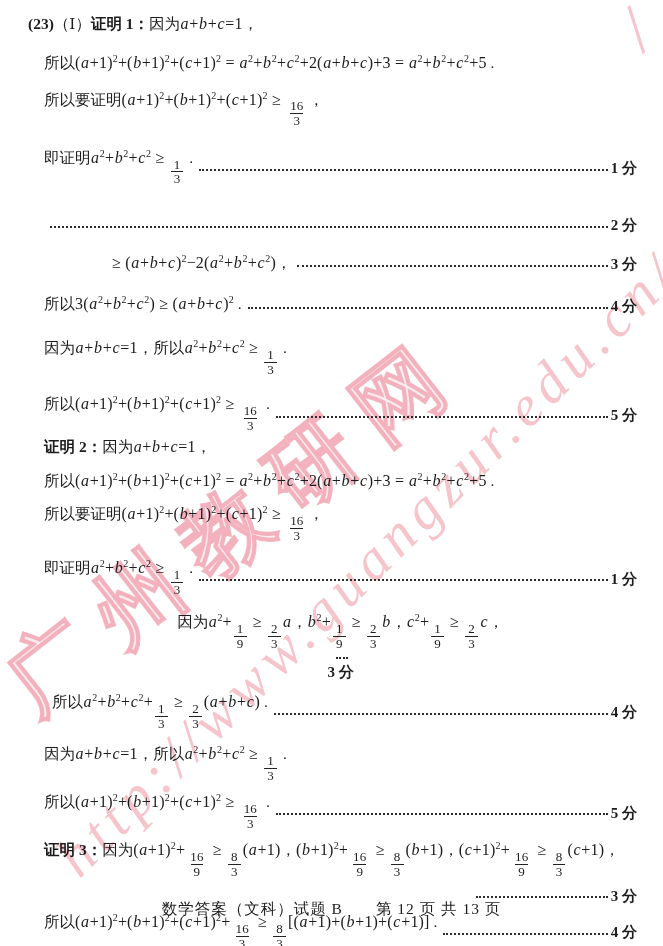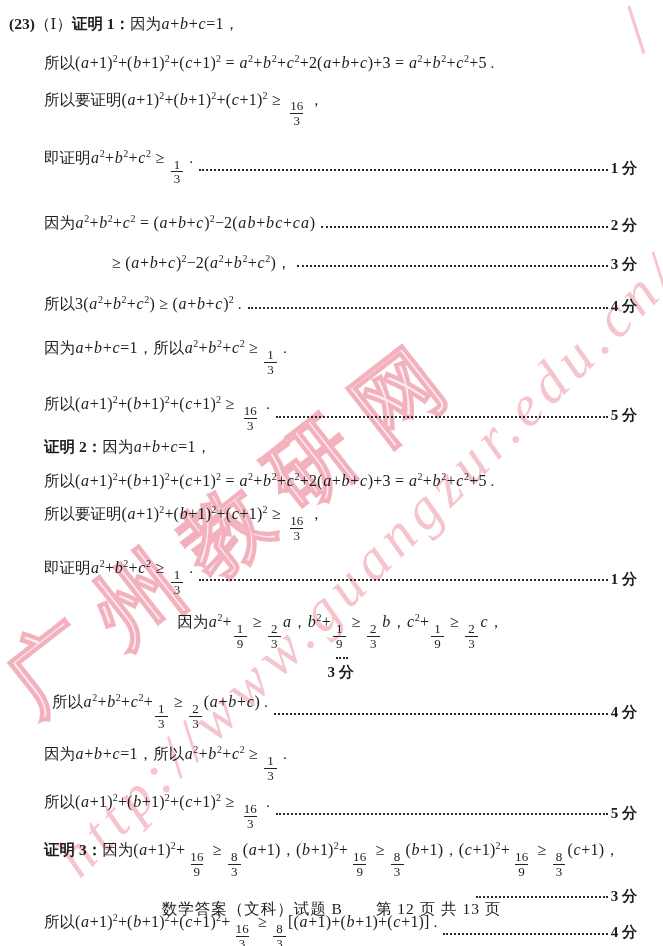--- a/index.html
+++ b/index.html
@@ -109,42 +109,41 @@
 <body>
 
 <div class="watermark">
   <span class="wm-name">广州教研网</span>
   <span class="wm-url">http://www.guangzur.edu.cn/</span>
   <span class="wm-corner">/</span>
 </div>
 
 <div class="page">
   <div>
-      <div class="line" style="margin-top: 4px; padding-left: 9px;">
+      <div class="line" style="margin-top: 4px; padding-left: 28px;">
         <span class="content"><span class="cnb">(23)</span><span class="cn">（Ⅰ）</span><span class="cnb">证明 1：</span><span class="cn">因为</span><span class="math"><i>a</i>+<i>b</i>+<i>c</i>=1</span><span class="cn">，</span></span>
       </div>
       <div class="line" style="margin-top: 18px; padding-left: 44px;">
         <span class="content"><span class="cn">所以</span><span class="math">(<i>a</i>+1)<sup>2</sup>+(<i>b</i>+1)<sup>2</sup>+(<i>c</i>+1)<sup>2</sup> = <i>a</i><sup>2</sup>+<i>b</i><sup>2</sup>+<i>c</i><sup>2</sup>+2(<i>a</i>+<i>b</i>+<i>c</i>)+3 = <i>a</i><sup>2</sup>+<i>b</i><sup>2</sup>+<i>c</i><sup>2</sup>+5</span><span class="cn"> .</span></span>
       </div>
       <div class="line" style="margin-top: 16px; padding-left: 44px;">
         <span class="content"><span class="cn">所以要证明</span><span class="math">(<i>a</i>+1)<sup>2</sup>+(<i>b</i>+1)<sup>2</sup>+(<i>c</i>+1)<sup>2</sup> ≥ <span class="frac">
               <span class="num">16</span>
               <span class="den">3</span>
             </span></span><span class="cn">，</span></span>
       </div>
       <div class="line" style="margin-top: 20px; padding-left: 44px;">
         <span class="content"><span class="cn">即证明</span><span class="math"><i>a</i><sup>2</sup>+<i>b</i><sup>2</sup>+<i>c</i><sup>2</sup> ≥ <span class="frac">
               <span class="num">1</span>
               <span class="den">3</span>
             </span></span><span class="cn"> .</span></span>
         <span class="leader"></span>
         <span class="score">1 分</span>
       </div>
       <div class="line" style="margin-top: 26px; padding-left: 44px;">
-        <span class="content"><span class="cn">因为</span><span class="math"><i>a</i><sup>2</sup>+<i>b</i><sup>2</sup>+<i>c</i><sup>2</sup> = (<i>a</i>+<i>b</i>+<i>c</i>)<sup>2</sup>−2(<i>a</i><i>b</i>+<i>b</i><i>c</i>+<i>c</i><i>a</i>)</span></span>
         <span class="leader"></span>
         <span class="score">2 分</span>
       </div>
       <div class="line" style="margin-top: 16px; padding-left: 112px;">
         <span class="content"><span class="math">≥ (<i>a</i>+<i>b</i>+<i>c</i>)<sup>2</sup>−2(<i>a</i><sup>2</sup>+<i>b</i><sup>2</sup>+<i>c</i><sup>2</sup>)</span><span class="cn">，</span></span>
         <span class="leader"></span>
         <span class="score">3 分</span>
       </div>
       <div class="line" style="margin-top: 18px; padding-left: 44px;">
         <span class="content"><span class="cn">所以</span><span class="math">3(<i>a</i><sup>2</sup>+<i>b</i><sup>2</sup>+<i>c</i><sup>2</sup>) ≥ (<i>a</i>+<i>b</i>+<i>c</i>)<sup>2</sup></span><span class="cn"> .</span></span>

